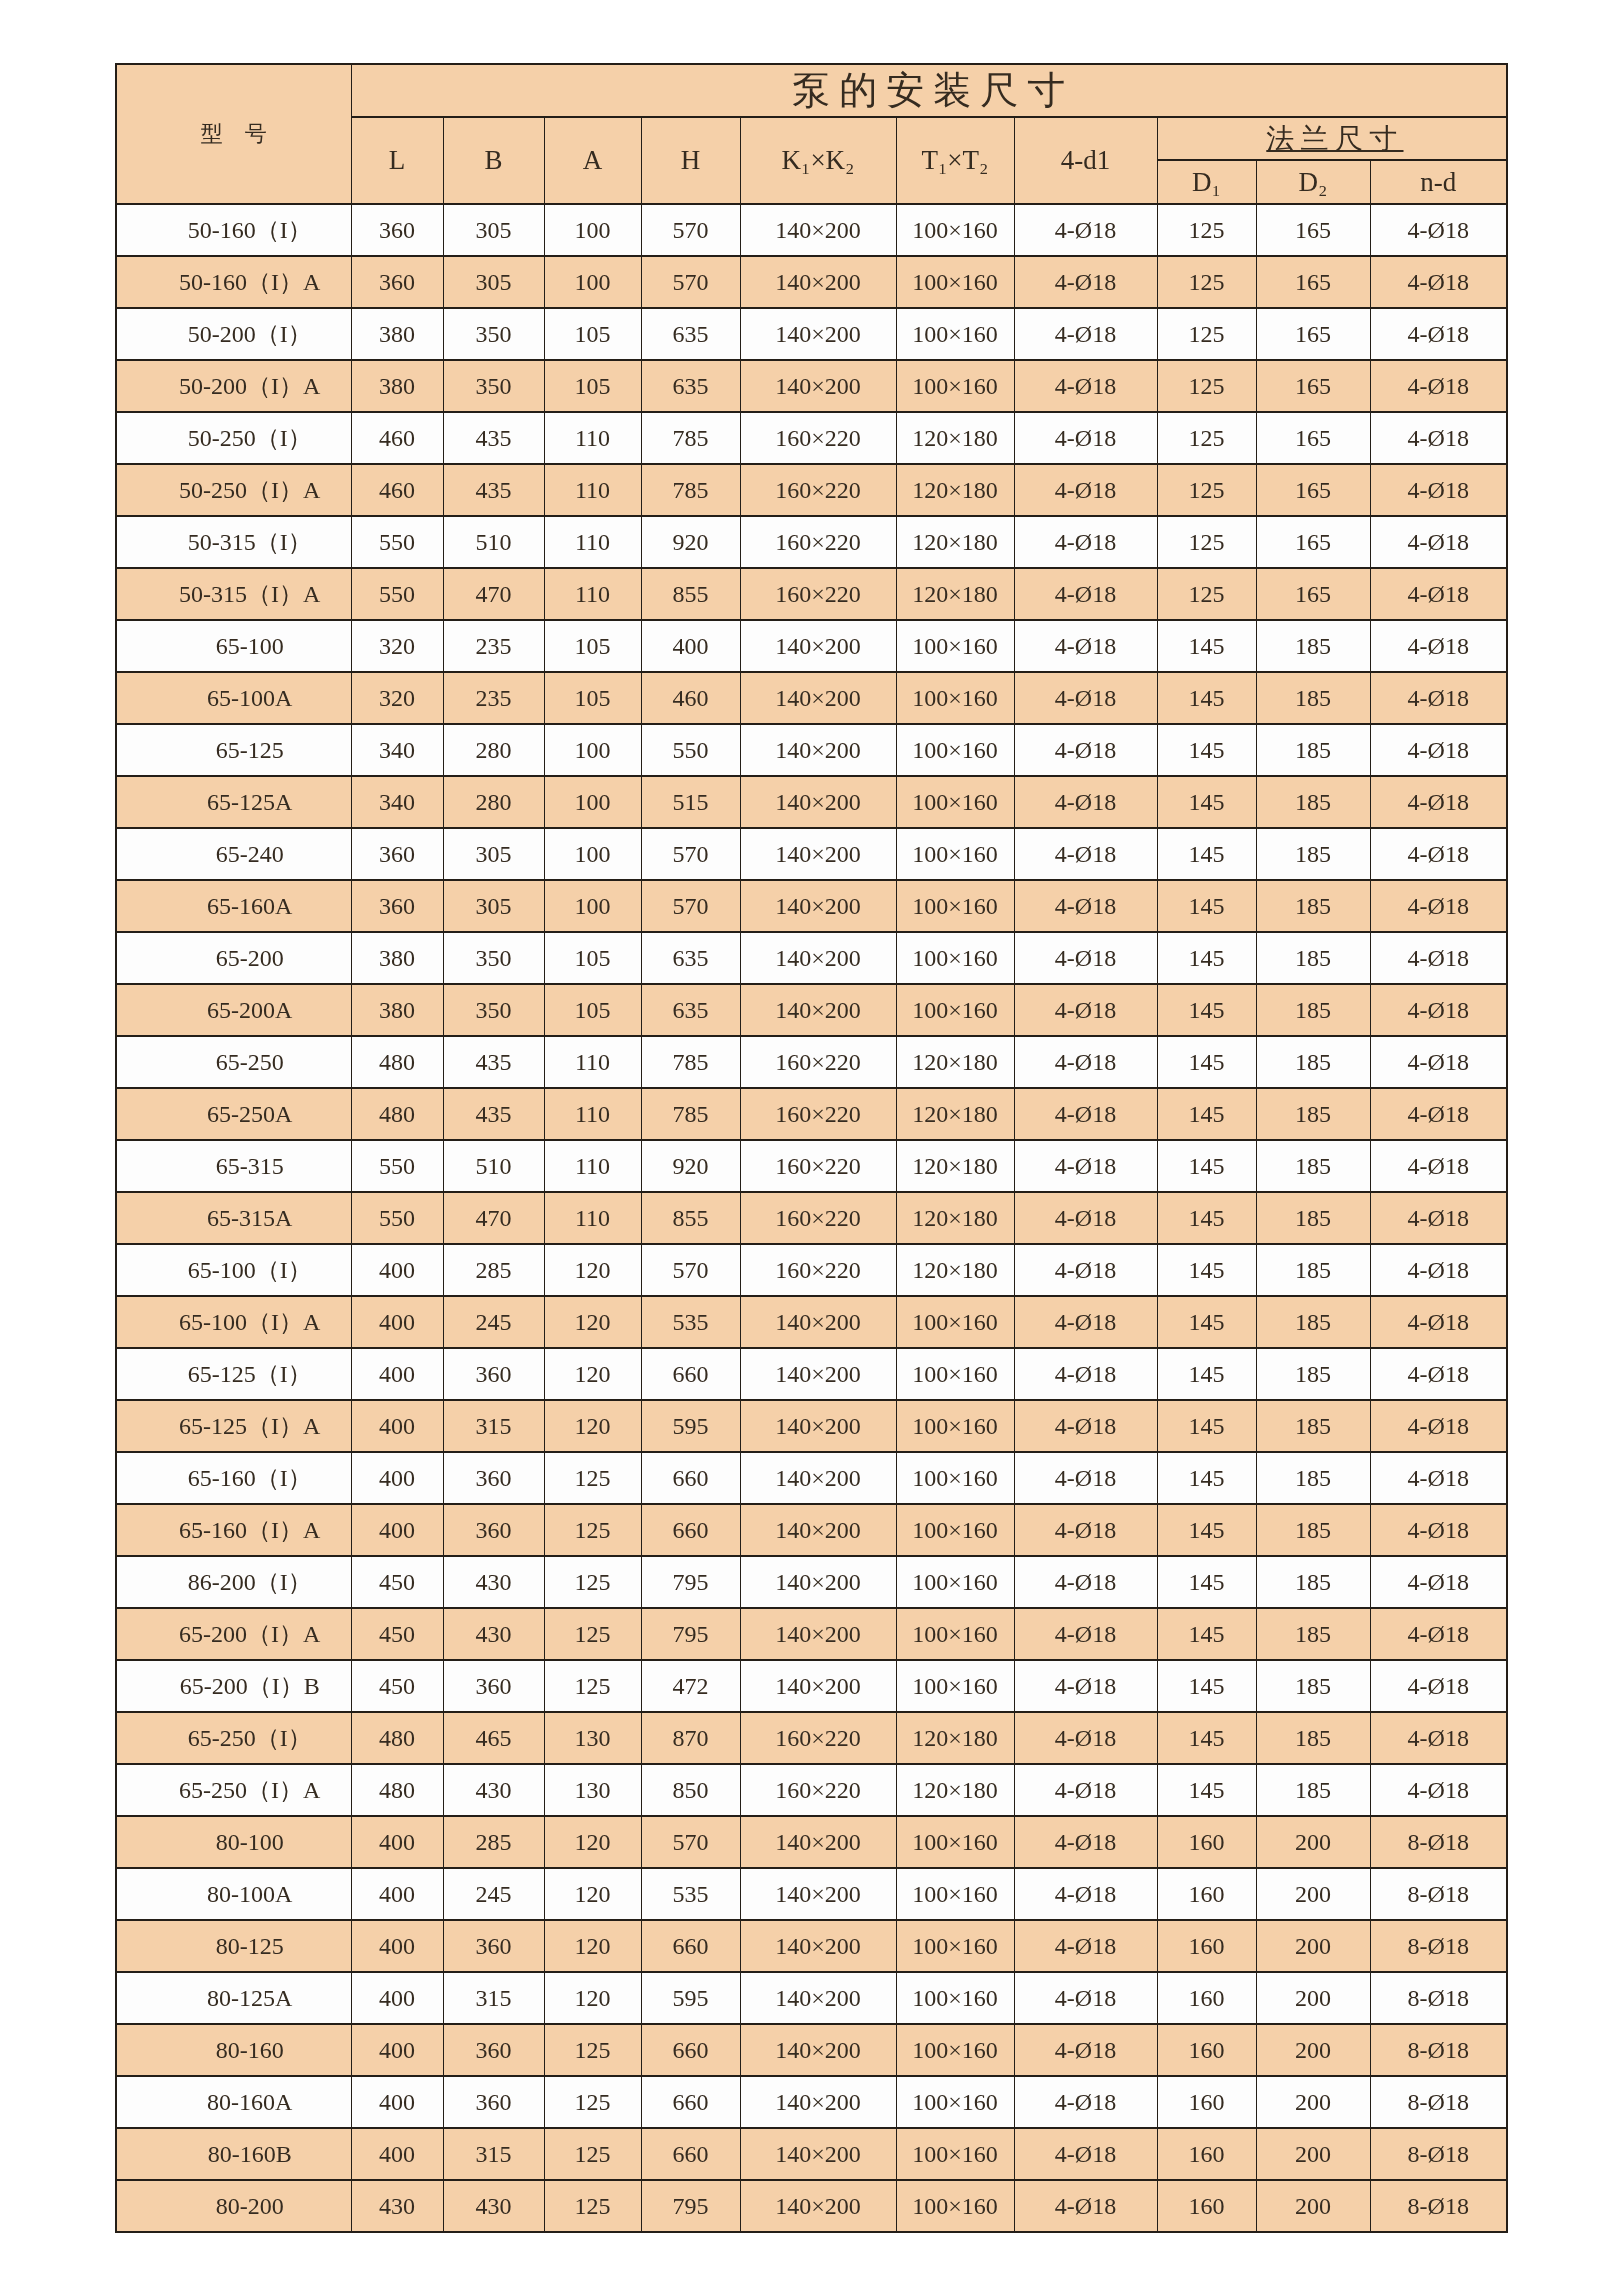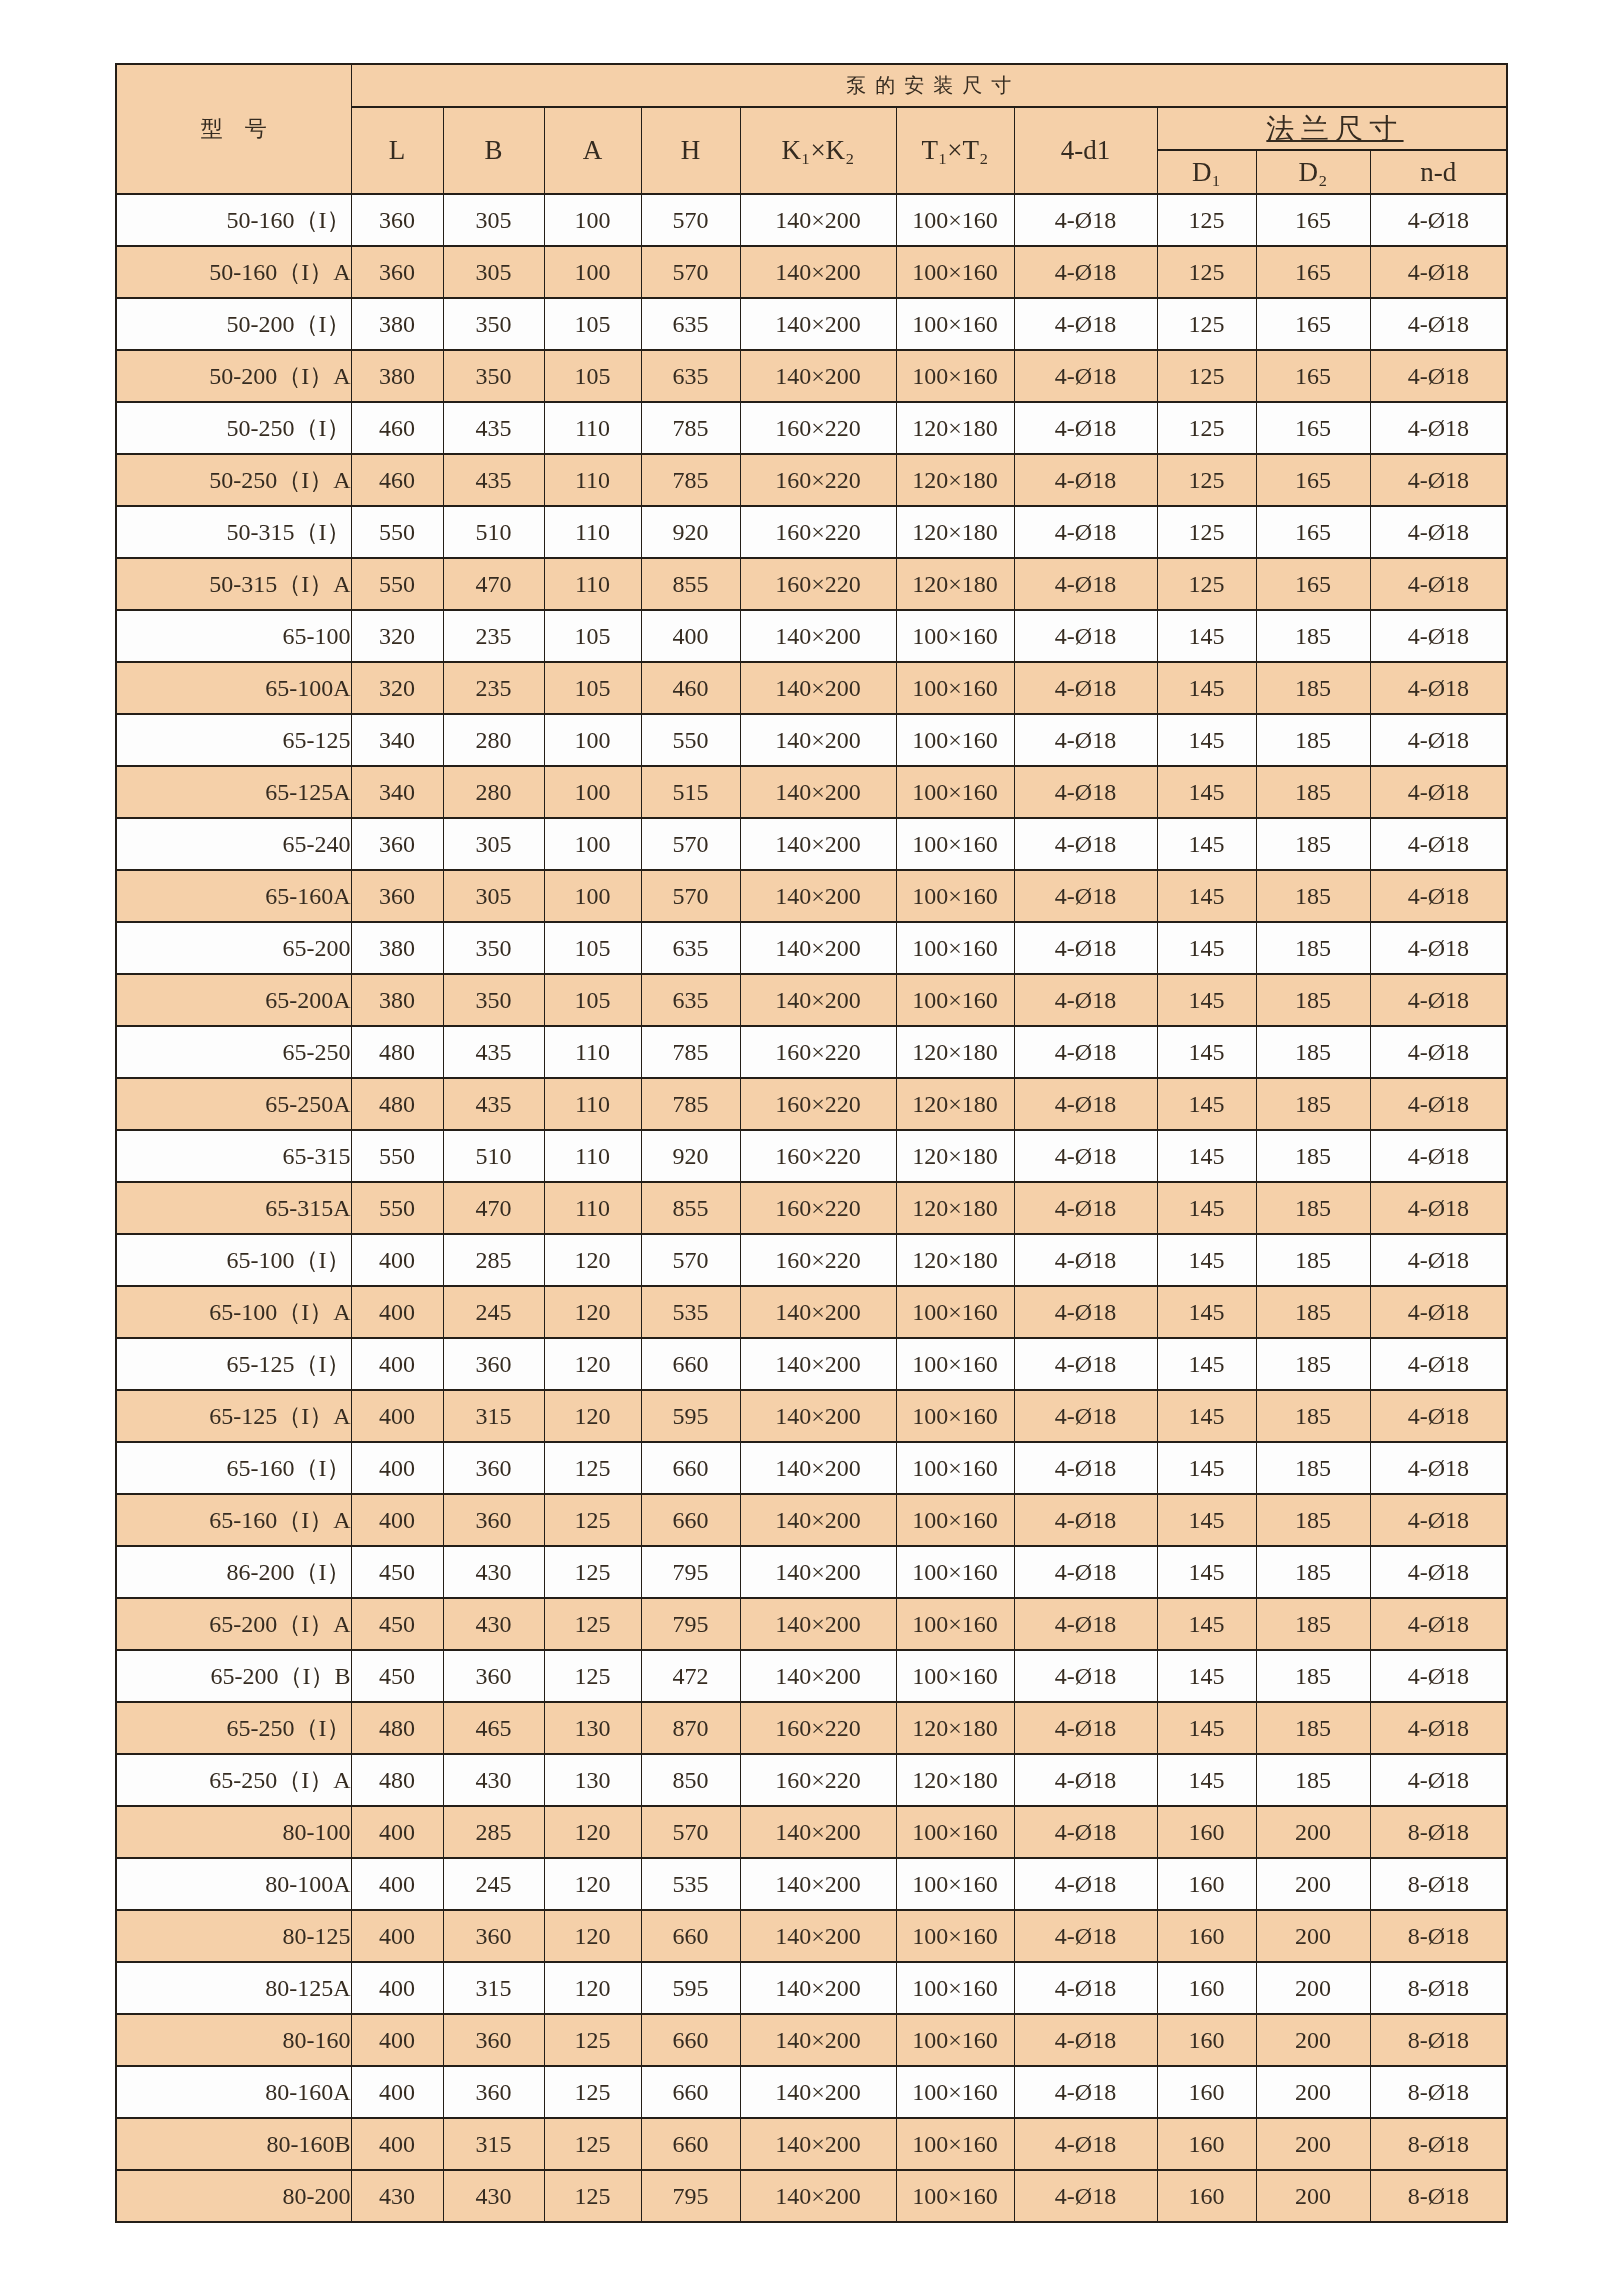--- a/index.html
+++ b/index.html
@@ -41,36 +41,36 @@
   }
   thead th{
     background:var(--peach);
     font-weight:normal;
     font-size:27px;
   }
   tr.hrow-1{height:43px;}
   tr.hrow-2{height:43px;}
   tr.hrow-3{height:44px;}
   th.group-h{
-    font-size:20px;
+    font-size:38px;
     letter-spacing:9px;text-indent:9px;
     border-bottom-width:4.5px;
   }
   th.flange-h{
     font-size:28px;
     letter-spacing:6.3px;text-indent:6.3px;text-decoration:underline;
   }
   th.model-h{
     font-size:22px;
   }
   tbody tr{height:52px;background:var(--row-white);}
   tbody tr.shaded{background:var(--peach);}
   tbody td{font-size:24px;}
   tbody td.model{
-    text-align:right;
+    text-align:center;
     padding-left:32px;
   }
 </style>
 </head>
 <body>
 
 <table class="pump-table">
   <colgroup>
     <col style="width:235px">
     <col style="width:92px">

